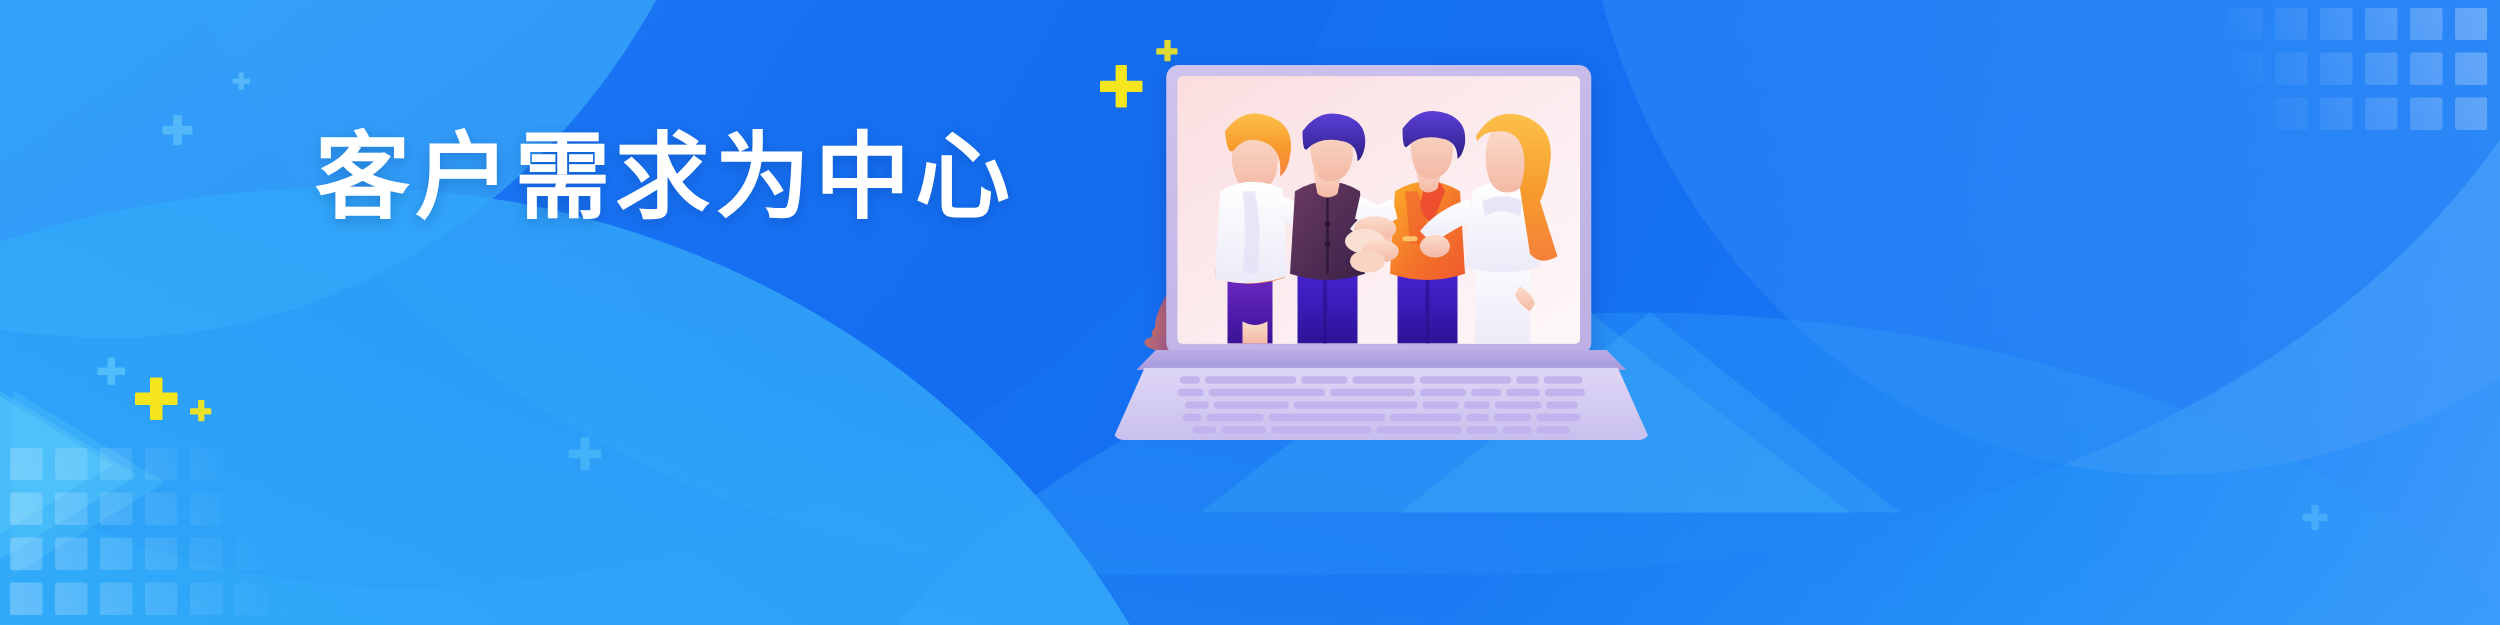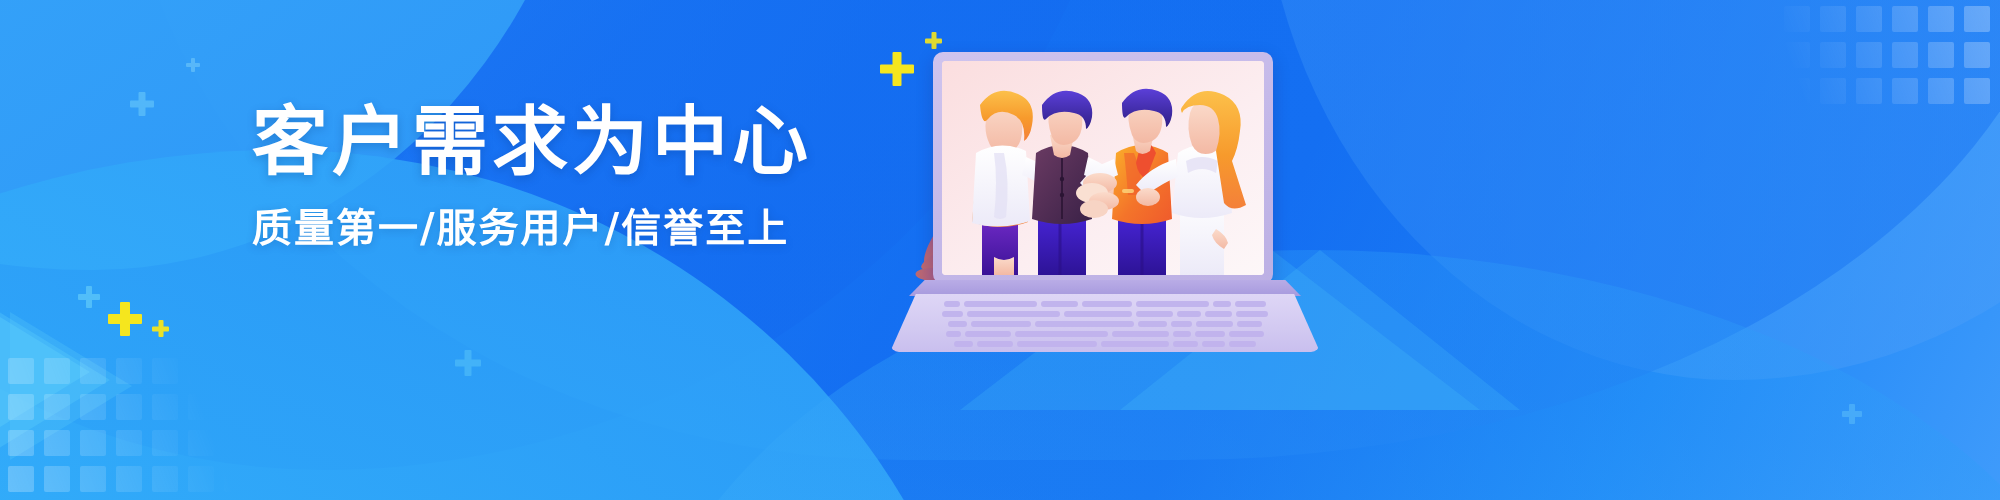--- a/index.html
+++ b/index.html
@@ -226,21 +226,20 @@
       <div class="plus" style="left: 152px; top: 320px; width: 17px; height: 17px; color: rgb(245, 230, 30); opacity: 0.95; --t: 5px;"></div>
       <div class="plus" style="left: 78px; top: 286px; width: 22px; height: 22px; color: rgb(111, 214, 251); opacity: 0.55; --t: 6px;"></div>
       <div class="plus" style="left: 130px; top: 92px; width: 24px; height: 24px; color: rgb(124, 216, 252); opacity: 0.45; --t: 7px;"></div>
       <div class="plus" style="left: 186px; top: 58px; width: 14px; height: 14px; color: rgb(143, 222, 252); opacity: 0.4; --t: 4px;"></div>
       <div class="plus" style="left: 455px; top: 350px; width: 26px; height: 26px; color: rgb(99, 207, 250); opacity: 0.42; --t: 7px;"></div>
       <div class="plus" style="left: 1842px; top: 404px; width: 20px; height: 20px; color: rgb(116, 212, 251); opacity: 0.35; --t: 6px;"></div>
     </div>
 
   <div class="copy">
     <div class="headline">客户需求为中心</div>
-    <div class="subline">质量第一/服务用户/信誉至上</div>
   </div>
 
   <div id="laptop">
 
     <div class="sprig" style="left:14px;top:210px;">
       <div class="leaf" style="transform:rotate(28deg);left:0;top:-56px;"></div>
       <div class="leaf" style="transform:rotate(62deg);left:-4px;top:-44px;height:50px;"></div>
       <div class="leaf" style="transform:rotate(92deg);left:-10px;top:-32px;height:44px;"></div>
     </div>
     <div class="sprig" style="left:346px;top:206px;">

